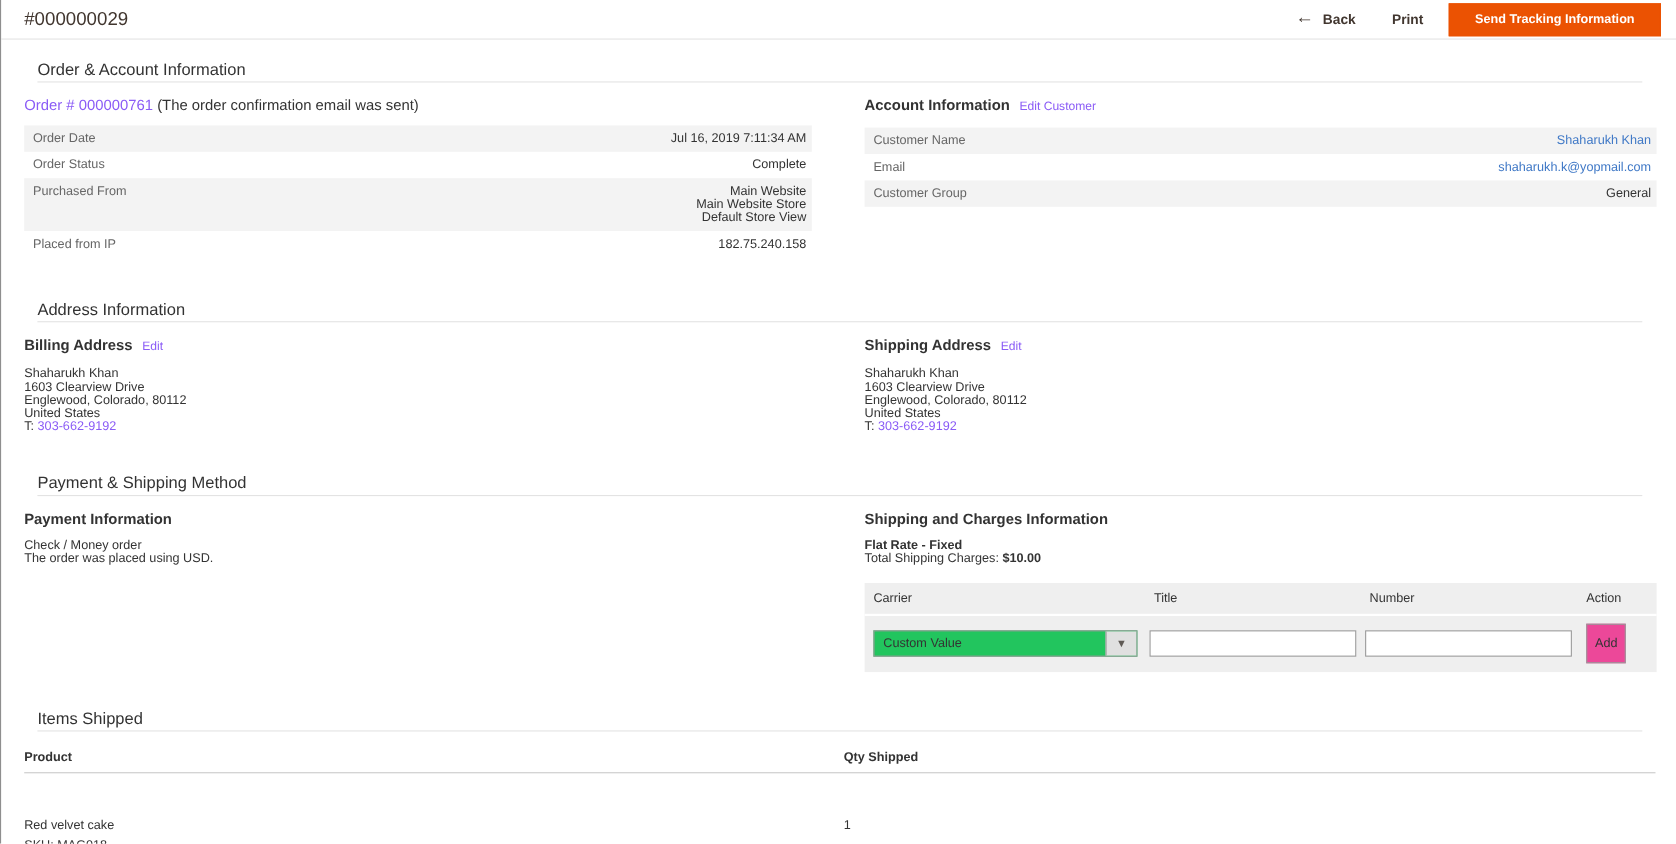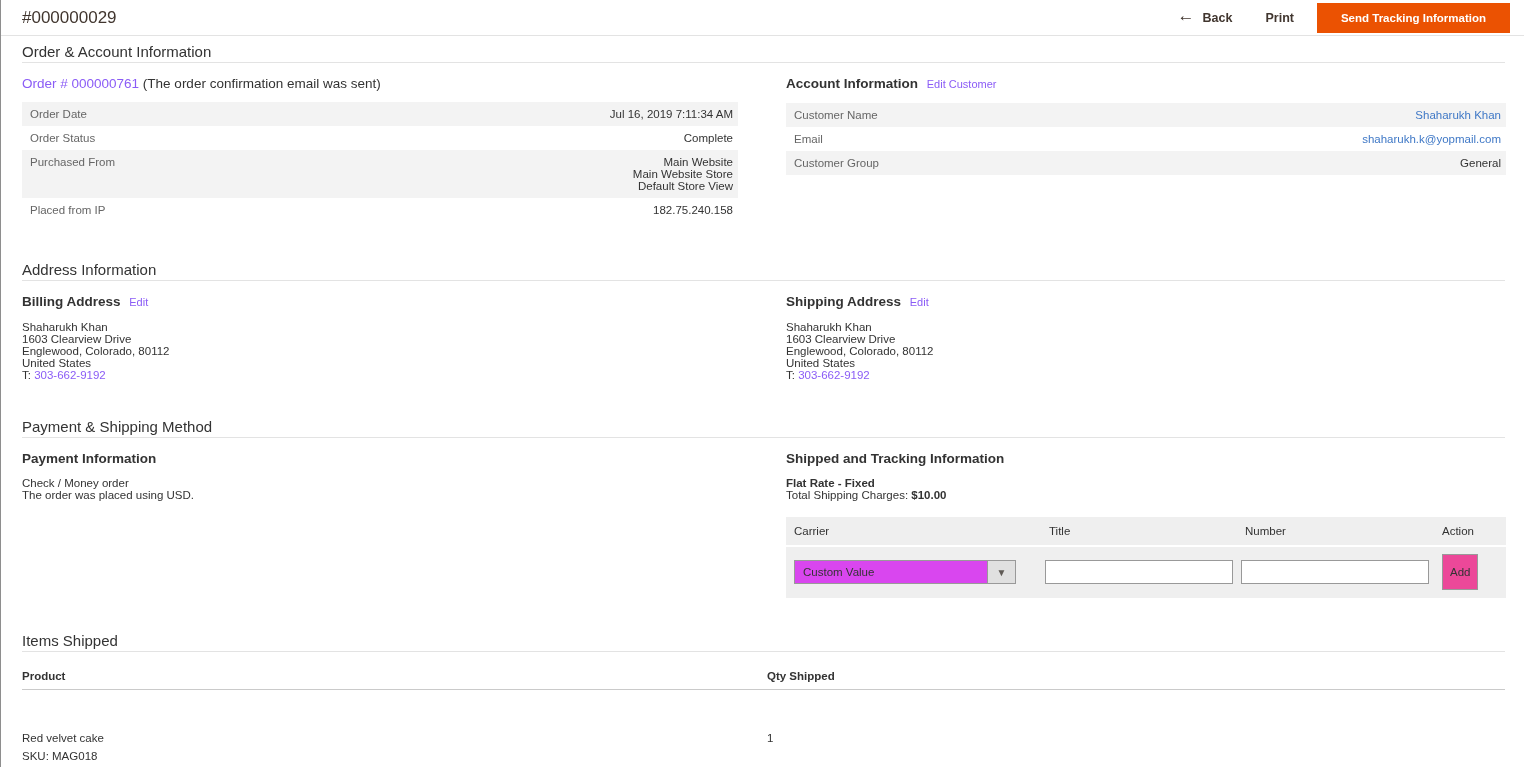--- a/index.html
+++ b/index.html
@@ -10,21 +10,21 @@
   .topbar-actions{display:flex;align-items:center;}
   .text-btn{display:inline-flex;align-items:center;background:transparent;border:0;font-family:inherit;font-size:12.5px;font-weight:600;color:#41362f;cursor:pointer;padding:0;}
   .back-btn{margin-right:33px;}
   .back-arrow{font-size:17px;margin-right:8px;font-weight:400;position:relative;top:-2px;}
   .print-btn{margin-right:23px;}
   .primary-btn{background:#eb5202;border:1px solid #eb5202;color:#fff;font-family:inherit;font-size:11.5px;font-weight:600;padding:8px 23px;cursor:pointer;}
   main{padding:7px 19px 0 21px;}
   section{margin-bottom:39px;}
   .sec-address{margin-bottom:37px;}
   .sec-payment{margin-bottom:34px;}
-  .section-title{font-size:15px;font-weight:400;color:#333;margin:0;padding:0 0 2px;border-bottom:1px solid #e3e3e3;line-height:17px;}
+  .section-title{font-size:15px;font-weight:400;color:#333;margin:12px;padding:0 0 2px;border-bottom:1px solid #e3e3e3;line-height:17px;}
   .cols{display:flex;gap:48px;margin-top:13px;}
   .col-l{width:716px;flex:none;}
   .col-r{width:720px;flex:none;}
   a{color:#8b5cf6;text-decoration:none;}
   .subhead{font-size:13.5px;line-height:15px;margin:0 0 11px;font-weight:400;}
   .subhead .bold{font-weight:700;}
   .edit-link{font-size:11px;margin-left:5px;}
   .info-table{font-size:11.5px;line-height:12px;}
   .info-row{display:flex;justify-content:space-between;padding:6px 5px 6px 8px;}
   .info-row.odd{background:#f3f3f3;}
@@ -35,21 +35,21 @@
   .plain{font-size:11.5px;line-height:12px;color:#333;}
   .bold-line{font-weight:700;}
   .track-table{margin-top:16px;background:#efefef;font-size:11.5px;}
   .track-head{display:flex;border-bottom:2px solid #fff;}
   .tc1{width:255px;flex:none;box-sizing:border-box;}
   .tc2{width:196px;flex:none;box-sizing:border-box;}
   .tc3{width:197px;flex:none;box-sizing:border-box;}
   .tc4{flex:1;box-sizing:border-box;}
   .track-head > div{padding:8px 8px;line-height:12px;color:#333;}
   .track-row{display:flex;align-items:center;padding:7px 0 8px;}
-  .select{width:222px;height:24px;margin-left:8px;background:#d946ef;border:1px solid #999;box-sizing:border-box;display:flex;align-items:center;justify-content:space-between;cursor:pointer;}
+  .select{width:240px;height:24px;margin-left:8px;background:#22c55e;border:1px solid #999;box-sizing:border-box;display:flex;align-items:center;justify-content:space-between;cursor:pointer;}
   .sel-text{padding-left:8px;line-height:22px;}
   .sel-arrow{width:27px;align-self:stretch;border-left:1px solid #999;background:#e0e0e0;display:flex;align-items:center;justify-content:center;font-size:10px;color:#5f5a55;}
   .txt-input{width:188px;height:24px;border:1px solid #999;box-sizing:border-box;padding:0 6px;font-family:inherit;font-size:11.5px;background:#fff;margin-left:4px;}
   .add-btn{height:36px;padding:0 7px;background:#ec4899;border:1px solid #999;font-family:inherit;font-size:11.5px;font-weight:400;color:#333;cursor:pointer;margin-left:8px;}
   .items-table{margin-top:12px;font-size:11.5px;line-height:12px;}
   .items-head{display:flex;font-weight:700;padding:6px 0 7px;border-bottom:1px solid #cacaca;}
   .col-product{width:745px;flex:none;}
   .col-qty{flex:1;}
   .item-row{display:flex;padding:5px 0 6px;border-bottom:6px solid #a16207;margin-top:37px;}
   .item-sku{margin-top:6px;}
@@ -167,21 +167,21 @@
       <div class="cols">
         <div class="col-l">
           <p class="subhead">
             <span class="bold">Payment Information</span>
           </p>
           <div class="plain">Check / Money order</div>
           <div class="plain">The order was placed using USD.</div>
         </div>
         <div class="col-r">
           <p class="subhead">
-            <span class="bold">Shipped and Tracking Information</span>
+            <span class="bold">Shipping and Charges Information</span>
           </p>
           <div class="plain bold-line">Flat Rate - Fixed</div>
           <div class="plain"><span>Total Shipping Charges: </span><span class="bold-line">$10.00</span></div>
           <div class="track-table">
             <div class="track-head">
               <div class="tc1">Carrier</div>
               <div class="tc2">Title</div>
               <div class="tc3">Number</div>
               <div class="tc4">Action</div>
             </div>

